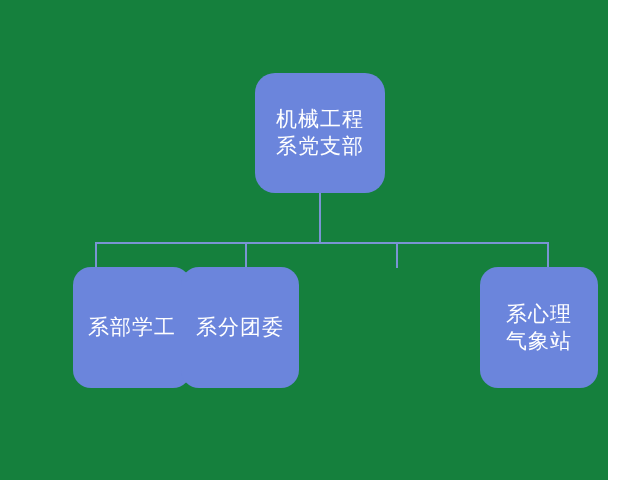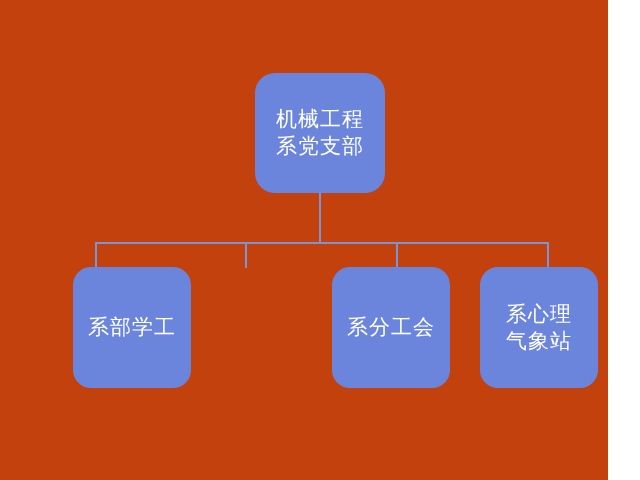--- a/index.html
+++ b/index.html
@@ -11,21 +11,21 @@
     width: 640px;
     height: 480px;
     overflow: hidden;
     font-family: "DejaVu Serif", "Liberation Serif", serif;
   }
 
   #chart-canvas {
     position: relative;
     width: 608px;
     height: 480px;
-    background: #c2410c;
+    background: #15803d;
   }
 
   
   .node {
     position: absolute;
     box-sizing: border-box;
     background: #6b85dc;
     border-radius: 18px;
     display: flex;
     align-items: center;
@@ -108,17 +108,17 @@
 系党支部</div>
 
   <div class="connector vertical stem-root"></div>
   <div class="connector horizontal bus"></div>
   <div class="connector vertical drop drop-0"></div>
   <div class="connector vertical drop drop-1"></div>
   <div class="connector vertical drop drop-2"></div>
   <div class="connector vertical drop drop-3"></div>
 
   <div class="node child child-0">系部学工</div>
-  <div class="node child child-2">系分工会</div>
+  <div class="node child child-1">系分团委</div>
   <div class="node child child-3">系心理
 气象站</div>
 
 </div>
 
 </body></html>

